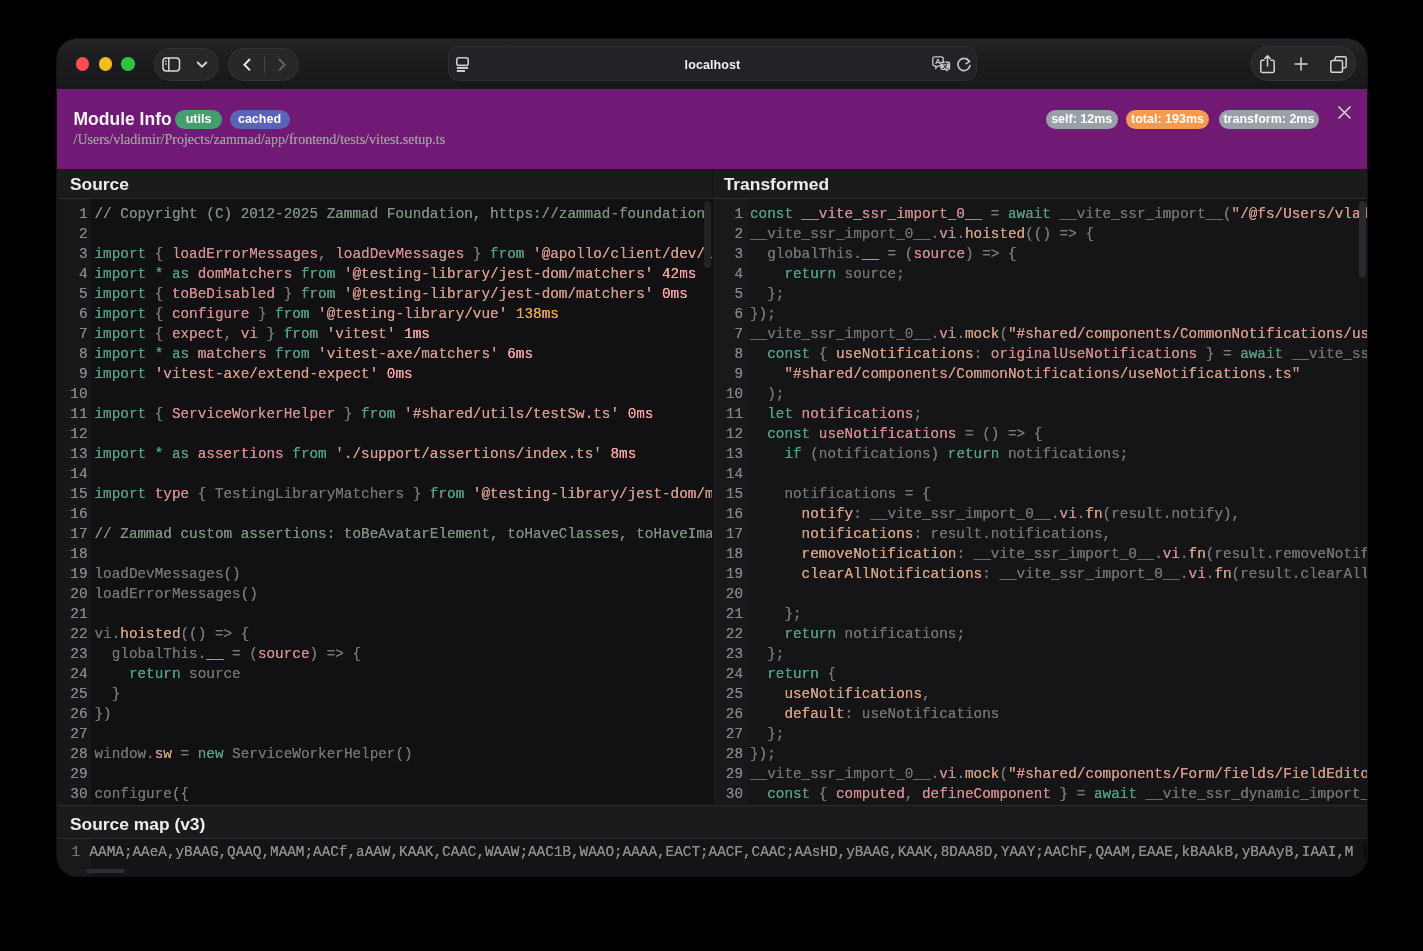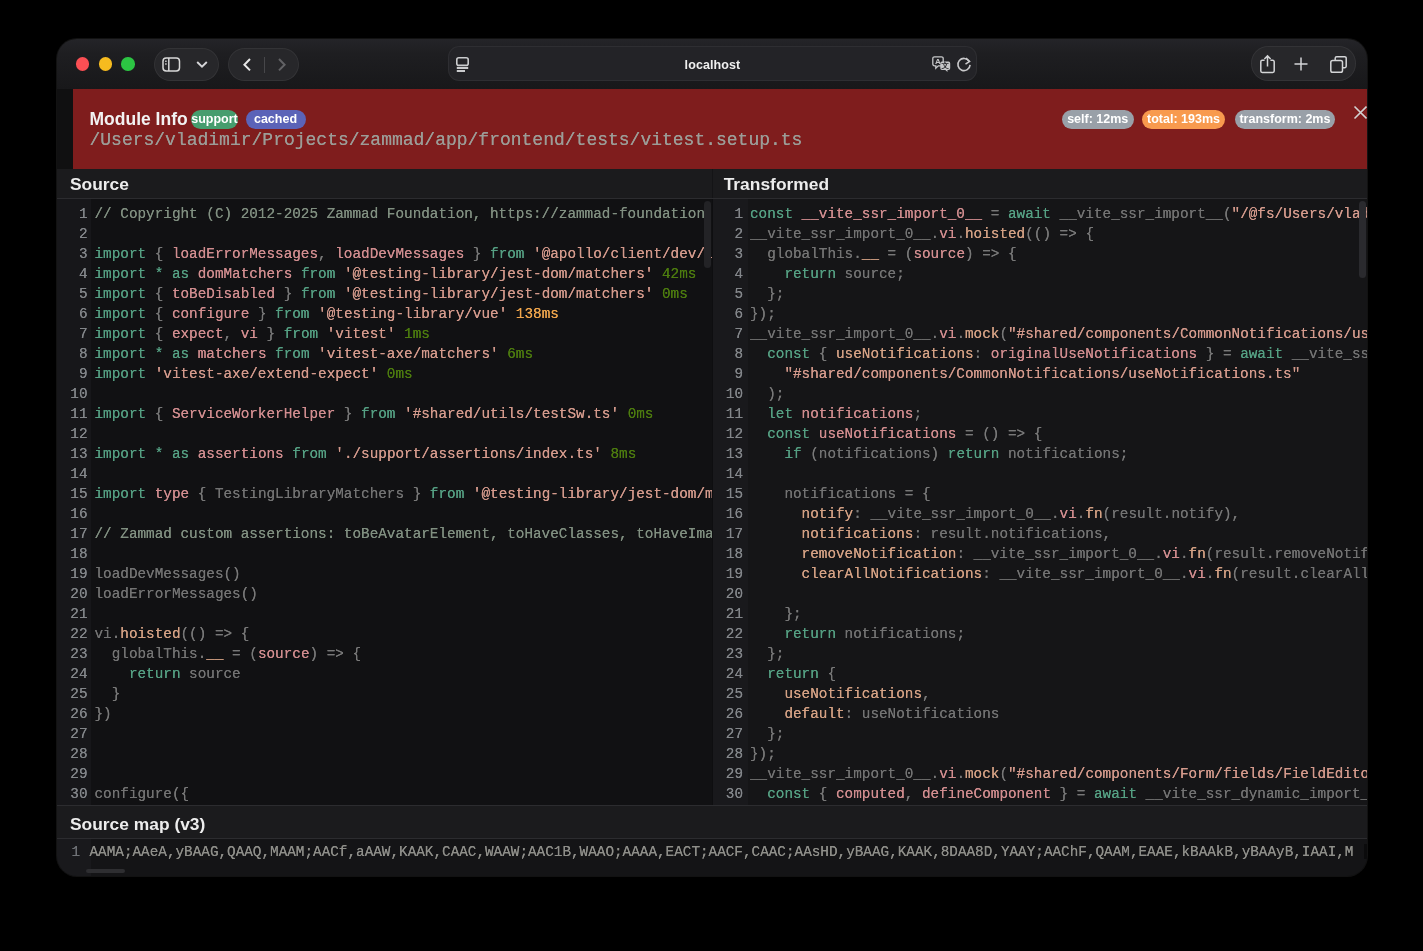--- a/index.html
+++ b/index.html
@@ -4,42 +4,42 @@
 html,body{width:1423px;height:951px;background:#000;overflow:hidden;font-family:"Liberation Sans",sans-serif;-webkit-font-smoothing:antialiased}
 #win{position:absolute;left:57px;top:39px;width:1310px;height:837px;border-radius:20px;background:#101011;overflow:hidden;box-shadow:0 0 0 1px rgba(255,255,255,.07)}
 
 #tbar{position:absolute;left:0;top:0;width:100%;height:50px;background:linear-gradient(#242428 0%,#1e1e21 30%,#18181a 100%)}
 .tl{position:absolute;top:18.2px;width:13.5px;height:13.5px;border-radius:50%}
 .pill{position:absolute;top:8.9px;height:33.3px;border-radius:17px;background:#27272a;box-shadow:inset 0 0 0 1px rgba(255,255,255,.06)}
 #url{position:absolute;left:391px;top:6.8px;width:529px;height:35.4px;border-radius:11px;background:#232327;box-shadow:inset 0 0 0 1px rgba(255,255,255,.05)}
 #url .lh{position:absolute;left:0;right:0;top:0;bottom:0;display:flex;align-items:center;justify-content:center;color:#efefef;font-size:12.5px;font-weight:700;letter-spacing:.1px;padding-top:3px}
 svg{position:absolute;overflow:visible}
 
-#mhead{position:absolute;left:16px;top:50px;width:100%;height:79.5px;background:#7f1d1d}
+#mhead{position:absolute;left:0;top:50px;width:100%;height:79.5px;background:#701a75}
 #mtitle{position:absolute;left:16.5px;top:20px;height:20px;line-height:20px;font-size:17.5px;font-weight:700;color:#f2f2f2}
 .badge{position:absolute;top:21px;height:19px;line-height:19px;border-radius:10px;color:#fff;font-size:12.5px;font-weight:700;text-align:center}
-#path{position:absolute;left:16.5px;top:41px;height:20px;line-height:20px;font-family:Liberation Mono, monospace;font-size:18px;color:#9c9c97;text-shadow:0 0 .6px currentColor}
+#path{position:absolute;left:16.5px;top:41px;height:20px;line-height:20px;font-family:Liberation Serif, serif;font-size:14px;color:#9c9c97;text-shadow:0 0 .6px currentColor}
 
 .band{position:absolute;left:0;width:100%;background:#1b1b1d;border-bottom:1px solid #2c2c2f;color:#ededed;font-size:17.4px;font-weight:700}
 .band span{position:absolute;top:calc(50% + 1px);transform:translateY(-50%)}
 
 #code{position:absolute;left:0;top:160px;width:100%;height:605.5px}
 .panel{position:absolute;top:0;height:605.5px;overflow:hidden}
 #lp{left:0;width:654.5px;background:#111113}
 #rp{left:654.5px;width:655.5px;background:#151517;border-left:1px solid #0e0e10}
 .gut{position:absolute;left:0;top:0;bottom:0;width:33.5px}
 #lp .gut{background:#17171a}
 #rp .gut{background:#19191c;width:35.8px}
 .codebox{position:absolute;left:0;top:5px;right:0;height:597.5px;overflow:hidden}
 .r{display:flex;height:20px;line-height:20px;font-family:"Liberation Mono",monospace;font-size:14.33px;white-space:pre;text-shadow:0 0 .6px currentColor}
 .n{flex:none;width:30.5px;text-align:right;color:#83868a}
 .x{padding-left:7px}
 b{font-weight:400}
 .k{color:#55a083}.s{color:#d49a8c}.i{color:#d18d8f}.v{color:#737373}
-.p{color:#787878}.c{color:#808f80}.o{color:#d4a184}.t{color:#4d7c0f}.T{color:#f0a64d}.w{color:#55a083}
+.p{color:#787878}.c{color:#808f80}.o{color:#d4a184}.t{color:#fca5a5}.T{color:#f0a64d}.w{color:#55a083}
 .vthumb{position:absolute;border-radius:3.5px}
 
 #maparea{position:absolute;left:0;top:800px;width:100%;height:37px;background:#141416}
 #maparea .gut{background:#19191c}
 #maprow{position:absolute;left:0;top:2.6px;display:flex;height:20px;line-height:20px;font-family:"Liberation Mono",monospace;font-size:14.33px;text-shadow:0 0 .6px currentColor;white-space:pre;width:100%;overflow:hidden}
 #maprow .n{width:23px;color:#6f7276}
 #maprow .x{padding-left:9.5px;color:#8e8e89}
 #hthumb{position:absolute;left:29px;top:29.8px;width:39px;height:4.2px;border-radius:2.1px;background:#2e2e31}
 </style></head><body>
 <div id="win">
@@ -91,21 +91,21 @@
     <svg style="left:1237.4px;top:17.8px" width="14" height="14" viewBox="0 0 14 14" stroke="#d4d5d7" stroke-width="1.5">
         <path d="M7 0.5 V13.5 M0.5 7 H13.5"></path>
       </svg>
     <svg style="left:1272.6px;top:16.6px" width="17" height="17" viewBox="0 0 17 17" fill="none" stroke="#d4d5d7" stroke-width="1.5">
       <path d="M5.2 3.9 v-1.7 a1.5 1.5 0 0 1 1.5 -1.5 h8 a1.5 1.5 0 0 1 1.5 1.5 v8 a1.5 1.5 0 0 1 -1.5 1.5 h-1.7"></path>
       <rect x="0.8" y="4.5" width="11.7" height="11.7" rx="1.8"></rect>
     </svg>
   </div>
   <div id="mhead">
     <div id="mtitle">Module Info</div>
-    <div class="badge" style="left:118px;width:47px;background:#469d6e">support</div>
+    <div class="badge" style="left:118px;width:47px;background:#469d6e">utils</div>
     <div class="badge" style="left:172.5px;width:60px;background:#5b63b8">cached</div>
     <div class="badge" style="left:988.7px;width:72.1px;background:#99a0a8">self: 12ms</div>
     <div class="badge" style="left:1069px;width:83px;background:#f89a4e">total: 193ms</div>
     <div class="badge" style="left:1161.8px;width:100.3px;background:#99a0a8">transform: 2ms</div>
     <svg style="left:1280.3px;top:15.5px" width="15" height="15" viewBox="0 0 15 15" stroke="#d2d2d2" stroke-width="1.6">
         <path d="M1.5 1.5 L13.5 13.5 M13.5 1.5 L1.5 13.5"></path>
       </svg>
     <div id="path">/Users/vladimir/Projects/zammad/app/frontend/tests/vitest.setup.ts</div>
   </div>
   <div class="band" style="top:129.5px;height:30.5px">
@@ -137,21 +137,21 @@
 <div class="r"><span class="n">18</span><span class="x"></span></div>
 <div class="r"><span class="n">19</span><span class="x"><b class="v">loadDevMessages</b><b class="p">()</b></span></div>
 <div class="r"><span class="n">20</span><span class="x"><b class="v">loadErrorMessages</b><b class="p">()</b></span></div>
 <div class="r"><span class="n">21</span><span class="x"></span></div>
 <div class="r"><span class="n">22</span><span class="x"><b class="v">vi</b><b class="p">.</b><b class="o">hoisted</b><b class="p">(() =&gt; {</b></span></div>
 <div class="r"><span class="n">23</span><span class="x"><b class="p">  </b><b class="v">globalThis</b><b class="p">.</b><b class="o">__</b><b class="p"> = (</b><b class="i">source</b><b class="p">) =&gt; {</b></span></div>
 <div class="r"><span class="n">24</span><span class="x"><b class="p">    </b><b class="k">return</b><b class="v"> source</b></span></div>
 <div class="r"><span class="n">25</span><span class="x"><b class="p">  }</b></span></div>
 <div class="r"><span class="n">26</span><span class="x"><b class="p">})</b></span></div>
 <div class="r"><span class="n">27</span><span class="x"></span></div>
-<div class="r"><span class="n">28</span></div>
+<div class="r"><span class="n">28</span><span class="x"><b class="v">window</b><b class="p">.</b><b class="o">sw</b><b class="p"> = </b><b class="k">new</b><b class="v"> ServiceWorkerHelper</b><b class="p">()</b></span></div>
 <div class="r"><span class="n">29</span><span class="x"></span></div>
 <div class="r"><span class="n">30</span><span class="x"><b class="v">configure</b><b class="p">({</b></span></div>
     </div>
       </div>
     <div class="panel" id="rp">
         <div class="gut"></div>
         <div class="codebox">
 <div class="r"><span class="n">1</span><span class="x"><b class="k">const</b><b class="i"> __vite_ssr_import_0__</b><b class="p"> = </b><b class="k">await</b><b class="v"> __vite_ssr_import__</b><b class="p">(</b><b class="s">"/@fs/Users/vladimir/Projects/zammad/node_modules/vitest/dist/index.js"</b></span></div>
 <div class="r"><span class="n">2</span><span class="x"><b class="v">__vite_ssr_import_0__</b><b class="p">.</b><b class="i">vi</b><b class="p">.</b><b class="o">hoisted</b><b class="p">(() =&gt; {</b></span></div>
 <div class="r"><span class="n">3</span><span class="x"><b class="p">  </b><b class="v">globalThis</b><b class="p">.</b><b class="o">__</b><b class="p"> = (</b><b class="i">source</b><b class="p">) =&gt; {</b></span></div>

